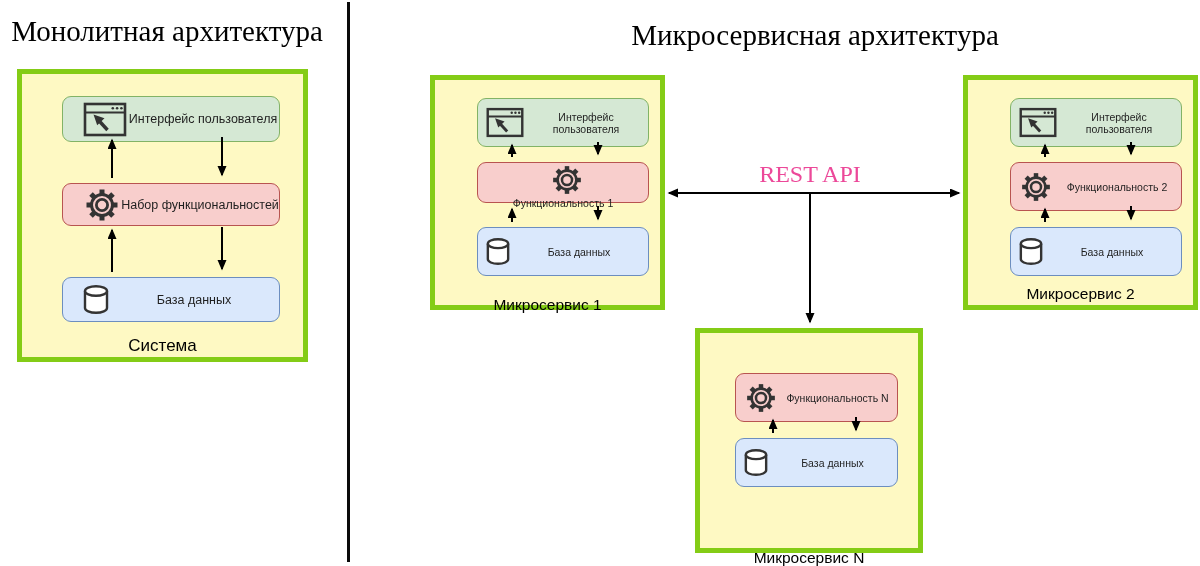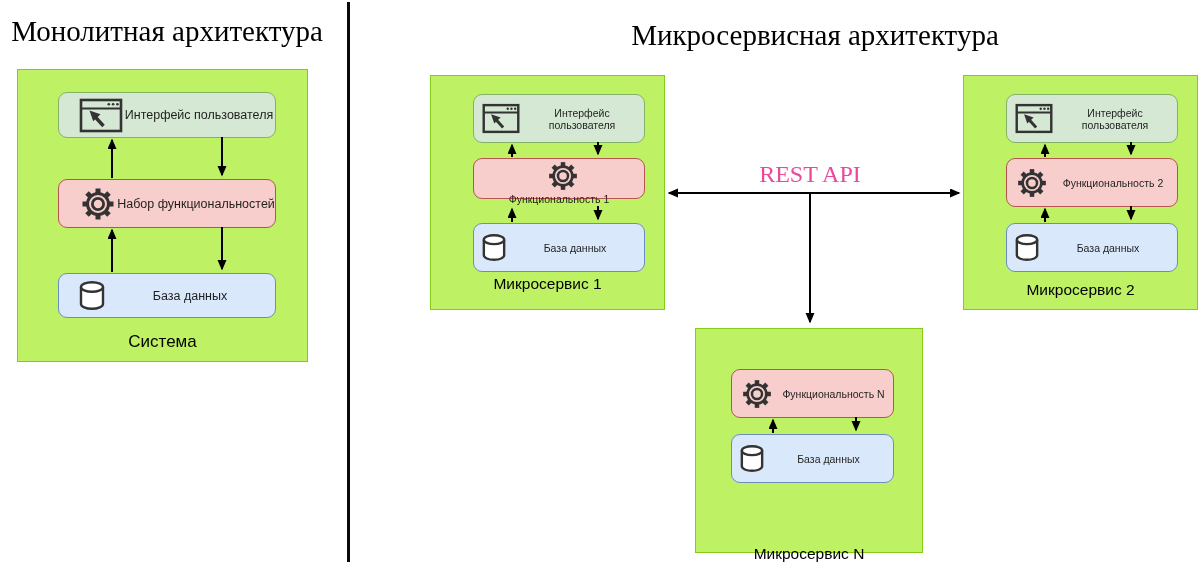--- a/index.html
+++ b/index.html
@@ -20,22 +20,22 @@
     white-space:nowrap;
   }
   #divider{
     position:absolute;
     left:347px;top:2px;
     width:2.5px;height:560px;
     background:#0a0a0a;
   }
   .container{
     position:absolute;
-    background:#bef264;
-    border:1px solid #84cc16;
+    background:#fef9c3;
+    border:5px solid #84cc16;
     box-sizing:border-box;
   }
   .node{
     position:absolute;
     box-sizing:border-box;
     border-radius:9px;
     border:1px solid;
     display:flex;
     align-items:center;
   }
@@ -99,21 +99,21 @@
           <circle cx="29.8" cy="6.2" r="1.3" fill="#333"></circle>
           <circle cx="34.1" cy="6.2" r="1.3" fill="#333"></circle>
           <circle cx="38.4" cy="6.2" r="1.3" fill="#333"></circle>
           <polygon points="10.5,12.5 21.5,16.3 14.2,23.2" fill="#333"></polygon>
           <line x1="15.8" y1="18.5" x2="24.5" y2="28" stroke="#333" stroke-width="3.4"></line>
         </svg>
       </span>
       <span class="nlabel">Интерфейс пользователя</span>
     </div>
 
-    <div class="node mono-node node-red" style="left:40px;top:109px;width:218px;height:49px;">
+    <div class="node mono-node node-red" style="left:40px;top:109px;width:218px;height:43px;">
       <span class="iconwrap">
         <svg width="38" height="38" viewBox="0 0 38 38">
           <g stroke="#333" stroke-width="5" fill="none">
             <line x1="29.5" y1="19" x2="34.5" y2="19"></line>
             <line x1="26.4" y1="26.4" x2="30" y2="30"></line>
             <line x1="19" y1="29.5" x2="19" y2="34.5"></line>
             <line x1="11.6" y1="26.4" x2="8" y2="30"></line>
             <line x1="8.5" y1="19" x2="3.5" y2="19"></line>
             <line x1="11.6" y1="11.6" x2="8" y2="8"></line>
             <line x1="19" y1="8.5" x2="19" y2="3.5"></line>
@@ -179,21 +179,21 @@
     <div class="node ms-node node-blue" style="left:42px;top:147px;width:172px;height:49px;">
       <span class="iconwrap">
         <svg width="24" height="29" viewBox="0 0 26 31">
           <path d="M2,7 L2,24 A11,4.8 0 0 0 24,24 L24,7" fill="#fff" stroke="#333" stroke-width="2.6"></path>
           <ellipse cx="13" cy="7" rx="11" ry="4.8" fill="#fff" stroke="#333" stroke-width="2.6"></ellipse>
         </svg>
       </span>
       <span class="nlabel">База данных</span>
     </div>
 
-    <div class="container-label" style="top:199px;">Микросервис 1</div>
+    <div class="container-label" style="top:216px;">Микросервис 1</div>
   </div>
 
   <div class="container ms-container" style="left:963px;top:75px;width:235px;height:235px;">
 
     <div class="node ms-node node-green" style="left:42px;top:18px;width:172px;height:49px;">
       <span class="iconwrap">
         <svg width="38" height="31" viewBox="0 0 44 35">
           <rect x="2" y="2" width="40" height="31" fill="none" stroke="#333" stroke-width="2.8"></rect>
           <line x1="2" y1="10.5" x2="42" y2="10.5" stroke="#333" stroke-width="2.4"></line>
           <circle cx="29.8" cy="6.2" r="1.4" fill="#333"></circle>

